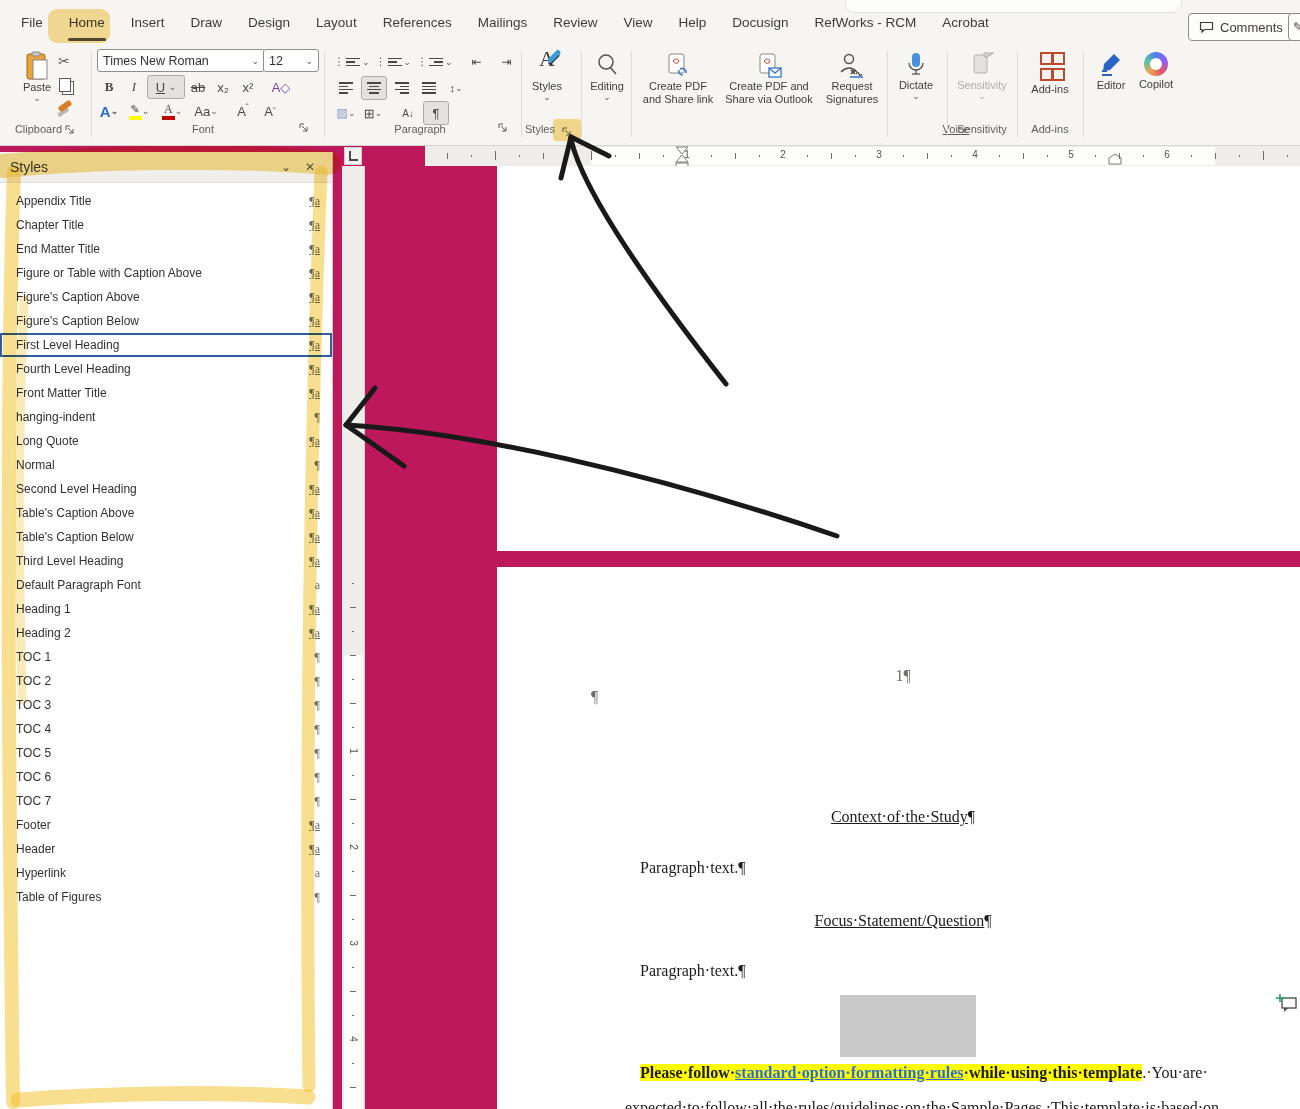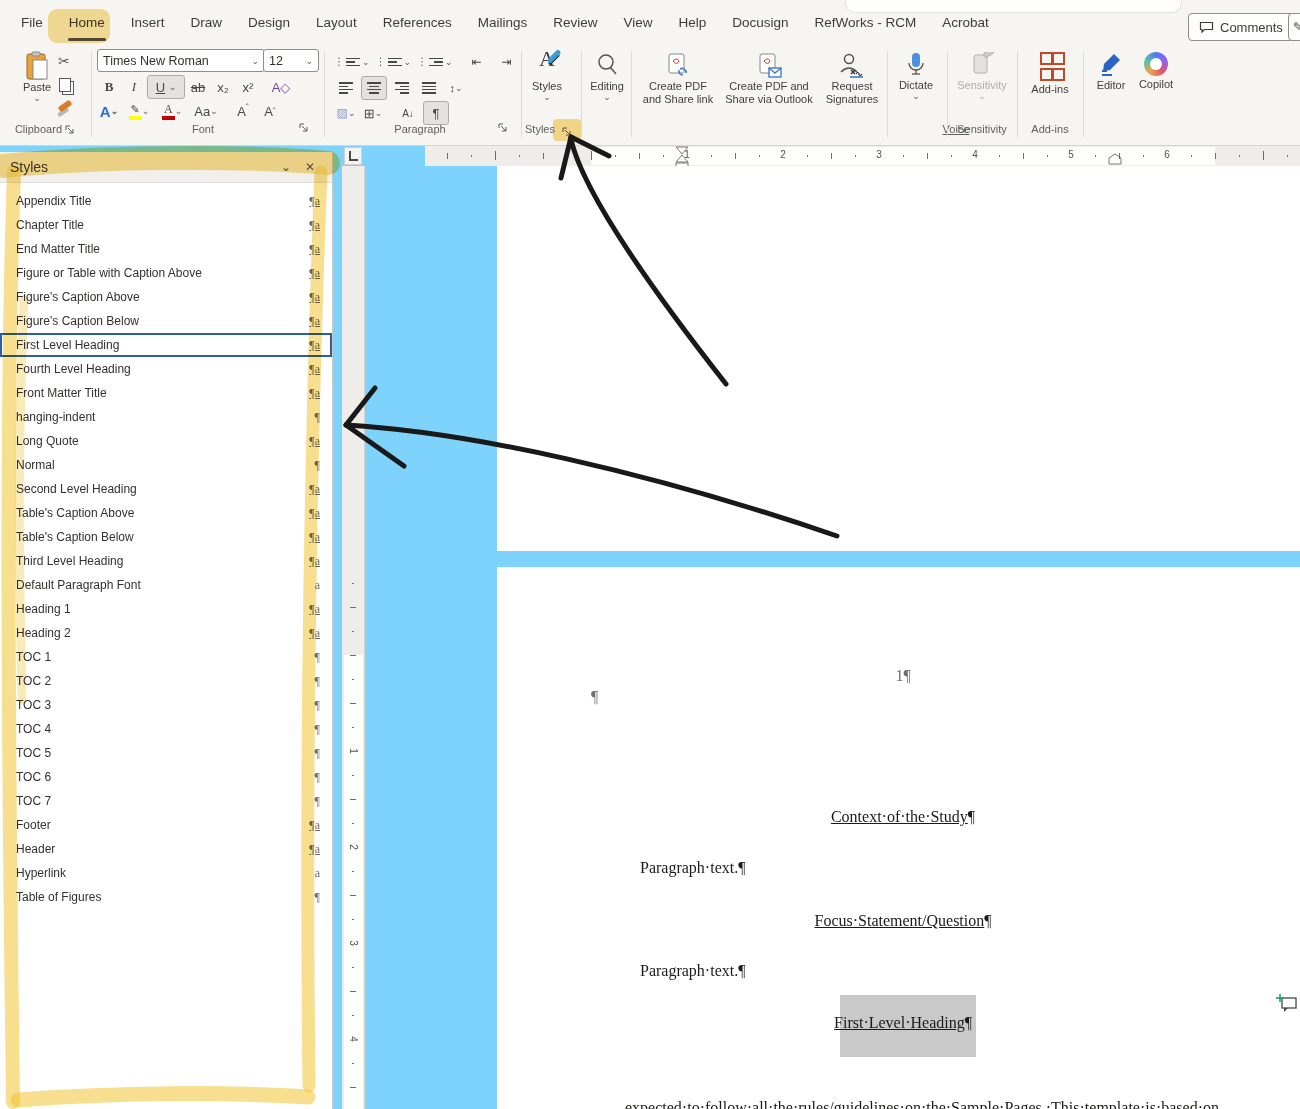--- a/index.html
+++ b/index.html
@@ -1,17 +1,17 @@
 <!DOCTYPE html>
 <html><head>
 <meta charset="utf-8">
 <style>
   html,body{margin:0;padding:0;background:#e9e7e4;}
   #app{position:relative;width:1300px;height:1109px;overflow:hidden;
-       font-family:"Liberation Sans",sans-serif;background:#7dd3fc;color:#3b3a39;}
+       font-family:"Liberation Sans",sans-serif;background:#be185d;color:#3b3a39;}
   
   .tabbar{position:absolute;top:0;left:0;width:1300px;height:45px;background:#f7f5f2;}
   .titlebar-remnant{position:absolute;top:-9px;left:845px;width:335px;height:20px;
        background:#fdfdfc;border:1px solid #e3e1de;border-radius:10px;}
   #tabs{display:flex;align-items:center;height:45px;padding-left:8px;}
   .tab{padding:0 13px;font-size:13.5px;color:#3e3c3a;height:45px;line-height:45px;position:relative;white-space:nowrap;cursor:default;}
   .tab.active::after{content:"";position:absolute;left:12px;right:12px;bottom:4px;height:3px;background:#54524f;border-radius:2px;}
   .comments-btn{position:absolute;top:13px;left:1188px;height:26px;display:flex;align-items:center;gap:6px;
        border:1px solid #8f8d8a;border-radius:4px;background:#fdfdfc;padding:0 10px;font-size:13px;color:#3e3c3a;}
   .edge-btn{position:absolute;top:13px;left:1288px;height:26px;width:24px;border:1px solid #8f8d8a;
@@ -600,21 +600,23 @@
 
   <div class="page page1"></div>
   <div class="page page2">
     <div class="doc ctr gray" style="top:100px;"><span>1</span><span>¶</span></div>
     <div class="doc gray" style="left:94px;top:121px;"><span>¶</span></div>
     <div class="doc ctr" style="top:241px;"><span class="u">Context·of·the·Study</span><span class="pilc">¶</span></div>
     <div class="doc" style="left:143px;top:292px;"><span>Paragraph·text.</span><span class="pilc">¶</span></div>
     <div class="doc ctr" style="top:345px;"><span class="u">Focus·Statement/Question</span><span class="pilc">¶</span></div>
     <div class="doc" style="left:143px;top:395px;"><span>Paragraph·text.</span><span class="pilc">¶</span></div>
     <div class="selbox"></div>
-    <div class="doc ctr" style="top:447px;"><span class="u">First·Level·Heading</span><span class="pilc">¶</span></div>
+    <div class="doc" style="left:143px;top:497px;">
+      <span class="hl"><span>Please·follow·</span><a>standard·option·formatting·rules</a><span>·while·using·this·template</span></span><span>.·You·are·</span>
+    </div>
     <div class="doc" style="left:128px;top:532px;width:570px;white-space:normal;text-align:justify;"><span>expected·to·follow·all·the·rules/guidelines·on·the·Sample·Pages.·This·template·is·based·on</span></div>
   </div>
 
   <svg class="cplus" width="22" height="22" viewBox="0 0 22 22">
     <rect x="6" y="5" width="14" height="10" fill="#fff" stroke="#4a4846" stroke-width="1.3"></rect>
     <path d="M8 15 v4 l4 -4" fill="#4a4846"></path>
     <line x1="4" y1="1" x2="4" y2="9" stroke="#21a366" stroke-width="1.6"></line>
     <line x1="0" y1="5" x2="8" y2="5" stroke="#21a366" stroke-width="1.6"></line>
   </svg>
 

